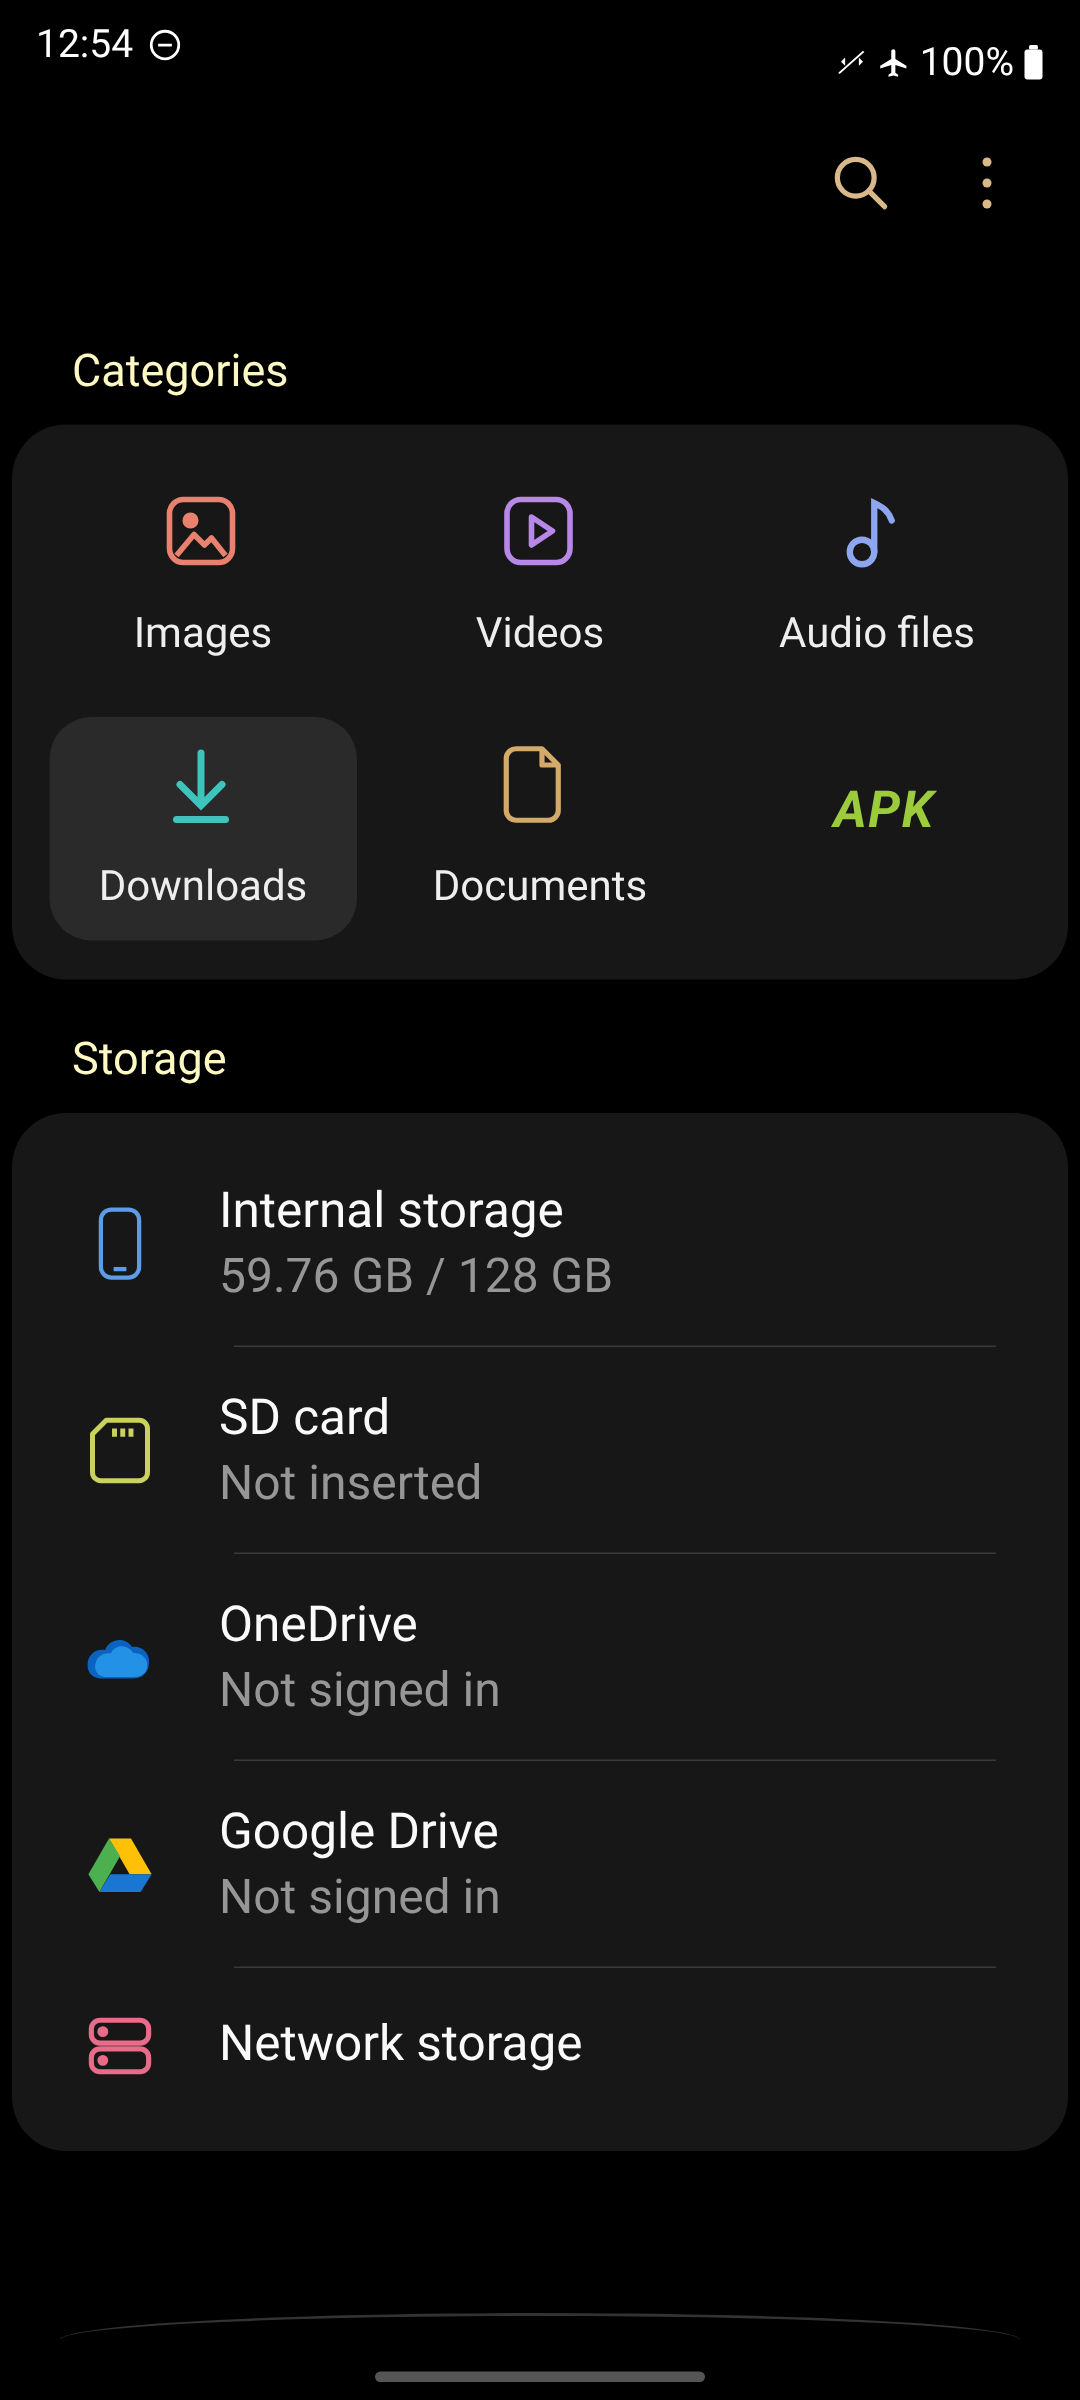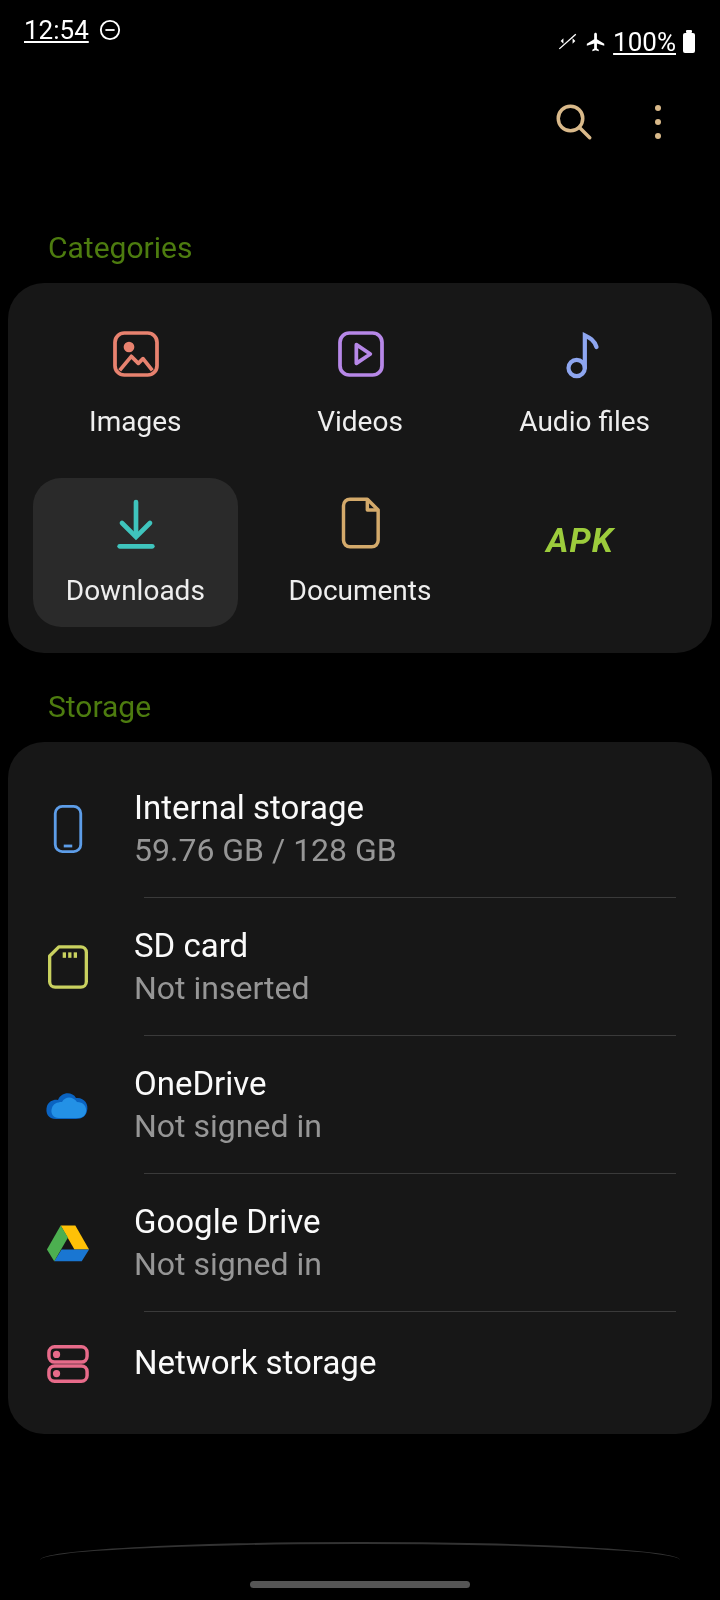--- a/index.html
+++ b/index.html
@@ -13,21 +13,20 @@
     position: relative;
   }
   .status-bar {
     height: 60px;
     display: flex;
     justify-content: space-between;
     align-items: center;
     padding: 15px 24px;
     font-size: 26px;
     font-weight: 400;
-    text-decoration: underline;
   }
   .status-left { display: flex; align-items: center; gap: 10px; }
   .status-right { display: flex; align-items: center; gap: 6px; margin-top: 23px; }
   .status-icon { display: inline-flex; align-items: center; }
   .header {
     height: 170px;
     display: flex;
     justify-content: flex-end;
     align-items: flex-start;
     padding: 40px 40px 0 0;
@@ -35,21 +34,21 @@
   }
   .header-btn {
     width: 44px;
     height: 44px;
     display: flex;
     align-items: center;
     justify-content: center;
     cursor: pointer;
   }
   .section-label {
-    color: #4d7c0f;
+    color: #fef9c3;
     font-size: 30px;
     font-weight: 400;
     padding: 0 0 18px 48px;
   }
   .card {
     background: #171717;
     border-radius: 36px;
     margin: 0 8px;
     padding: 16px 15px;
   }
@@ -71,37 +70,37 @@
     background: #2a2a2a;
     margin: 10px;
     padding: 16px 0 20px 0;
   }
   .category-icon {
     width: 58px;
     height: 58px;
     margin-bottom: 22px;
     display: flex;
     align-items: center;
-    justify-content: flex-end;
+    justify-content: flex-start;
   }
   .category-label {
     font-size: 28px;
     color: #eee;
     font-weight: 400;
   }
   .apk-text {
     font-size: 34px;
     font-weight: 700;
     color: #9ccc3c;
     font-style: italic;
     letter-spacing: 1px;
   }
   .storage-section { margin-top: 36px; }
   .storage-list {
-    padding: 18px 4px;
+    padding: 18px 16px;
   }
   .storage-item {
     display: flex;
     align-items: center;
     padding: 28px 32px;
     cursor: pointer;
   }
   .storage-icon {
     width: 48px;
     height: 48px;

